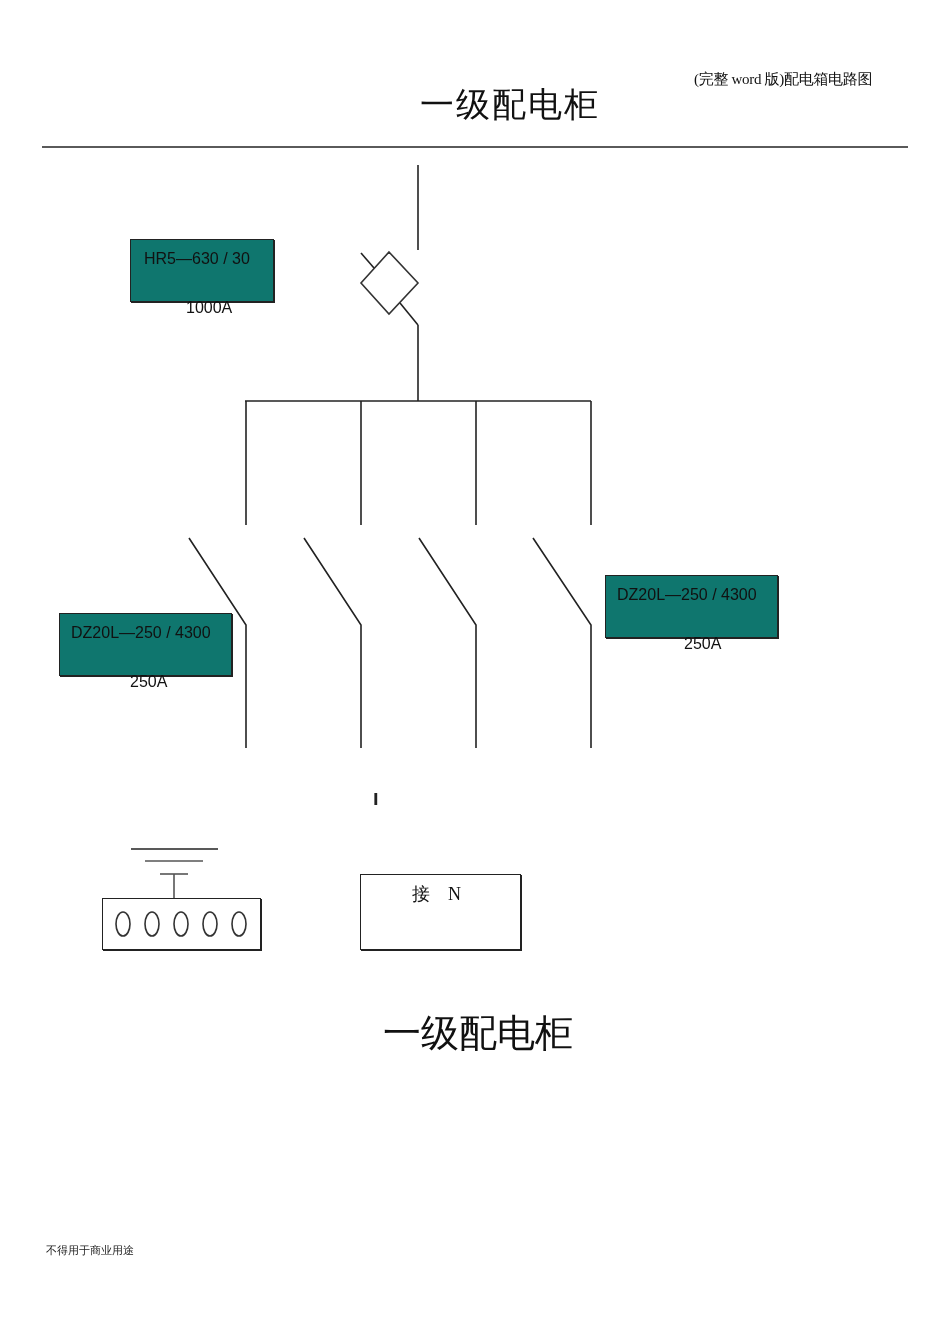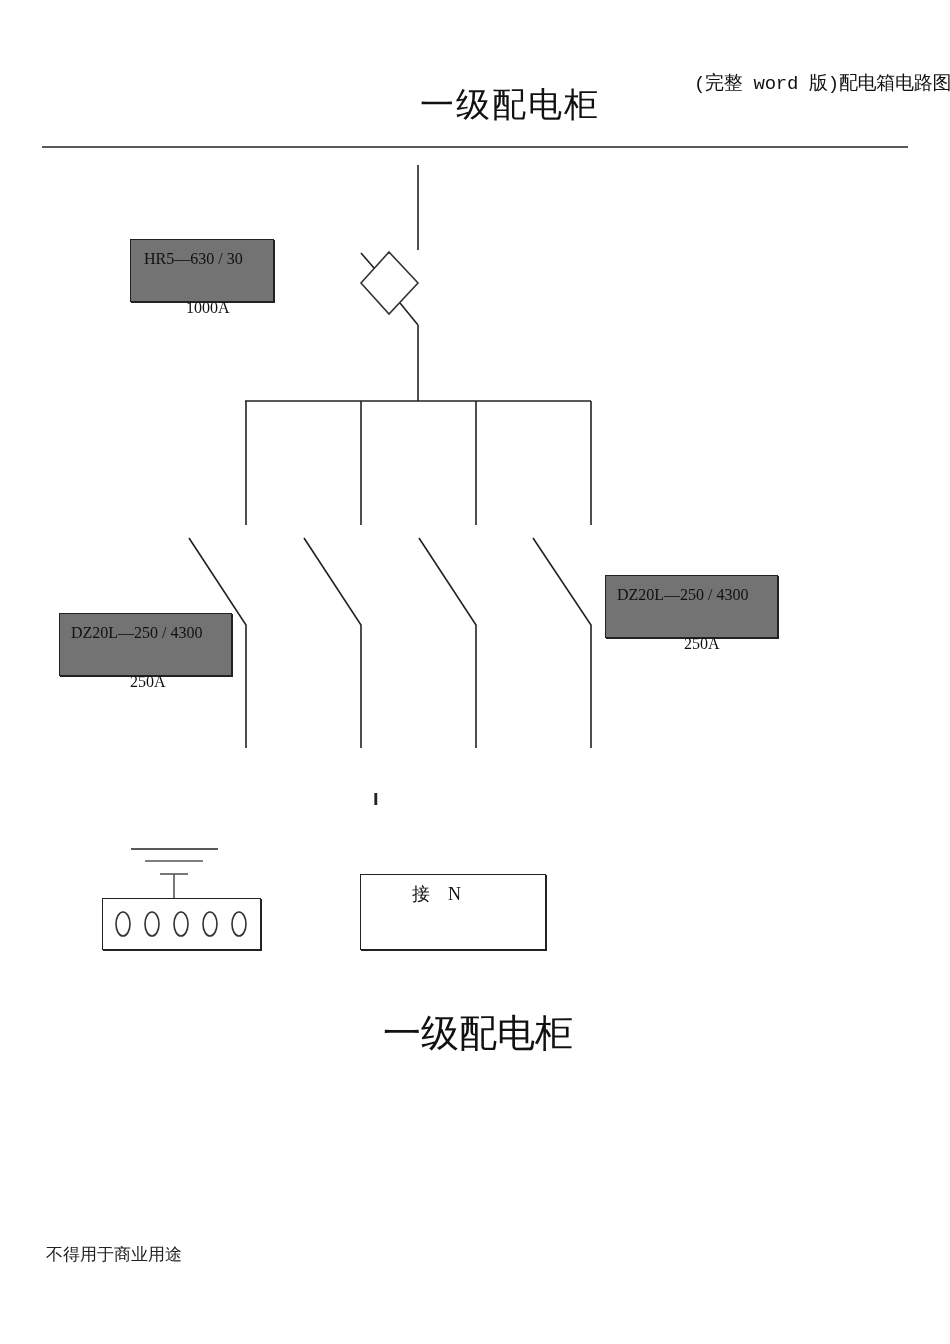--- a/index.html
+++ b/index.html
@@ -1,28 +1,28 @@
 <!DOCTYPE html>
 <html><head>
 <meta charset="utf-8">
 <style>
   html, body { margin: 0; padding: 0; background: #ffffff; }
   body { width: 950px; height: 1344px; position: relative; overflow: hidden; }
   .abs { position: absolute; }
-  .doc-header { left: 694px; top: 70px; font-family: Liberation Mono, monospace; font-size: 19px; color: #111; white-space: nowrap; letter-spacing: -0.3px; }
+  .doc-header { left: 694px; top: 70px; font-family: Liberation Serif, serif; font-size: 15px; color: #111; white-space: nowrap; letter-spacing: -0.3px; }
   .top-title { left: 420px; top: 82px; font-family: "DejaVu Serif", serif; font-size: 34px; color: #111; letter-spacing: 2px; white-space: nowrap; }
   .rule { left: 42px; top: 146px; width: 866px; height: 2px; background: #5a5a5a; }
   svg.diagram { position: absolute; left: 0; top: 0; }
-  .label-box { border: 1.5px solid #222; box-shadow: 1px 1px 0 #222; background: #737373; font-family: Liberation Serif, serif; font-size: 16px; color: #111; box-sizing: border-box; }
+  .label-box { border: 1.5px solid #222; box-shadow: 1px 1px 0 #222; background: #0f766e; font-family: Liberation Sans, sans-serif; font-size: 16px; color: #111; box-sizing: border-box; }
   .label-box .l1 { position: absolute; white-space: nowrap; }
   .label-box .l2 { position: absolute; white-space: nowrap; margin-top: 24px; }
   .bottom-title { left: 383px; top: 1008px; font-family: "DejaVu Sans", sans-serif; font-size: 38px; color: #111; white-space: nowrap; }
-  .footer { left: 46px; top: 1243px; font-family: Liberation Sans, sans-serif; font-size: 17px; color: #222; white-space: nowrap; }
+  .footer { left: 46px; top: 1243px; font-family: Liberation Sans, sans-serif; font-size: 11px; color: #222; white-space: nowrap; }
   .mark-i { left: 373px; top: 791px; font-family: "DejaVu Sans", sans-serif; font-size: 15px; font-weight: bold; color: #222; }
-  .n-box { left: 360px; top: 874px; width: 186px; height: 76px; border: 1.5px solid #222; box-shadow: 1px 1px 0 #222; box-sizing: border-box; font-family: "Liberation Serif", serif; font-size: 18px; color: #111; }
+  .n-box { left: 360px; top: 874px; width: 161px; height: 76px; border: 1.5px solid #222; box-shadow: 1px 1px 0 #222; box-sizing: border-box; font-family: "Liberation Serif", serif; font-size: 18px; color: #111; }
   .n-box .txt { position: absolute; left: 51px; top: 7px; white-space: pre; }
   .terminal-box { left: 102px; top: 898px; width: 159px; height: 52px; border: 1.5px solid #222; box-shadow: 1px 1px 0 #222; box-sizing: border-box; }
 </style>
 </head>
 <body>
 
 <div class="abs doc-header">(完整 word 版)配电箱电路图</div>
 <div class="abs top-title">一级配电柜</div>
 <div class="abs rule"></div>
 

